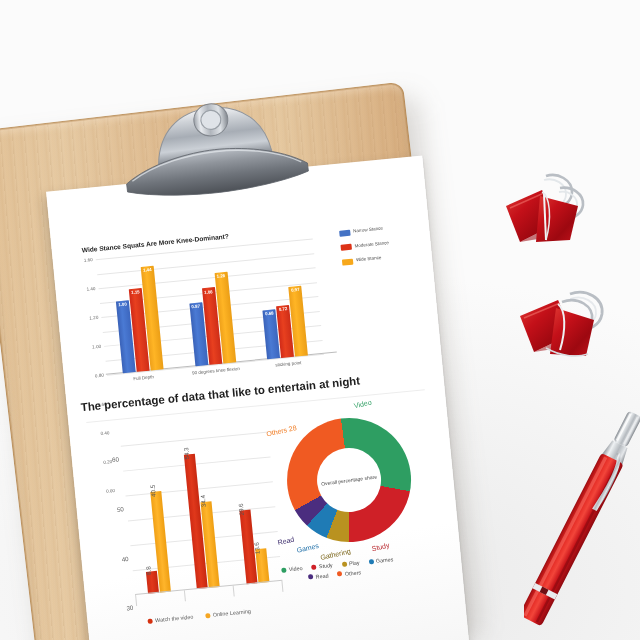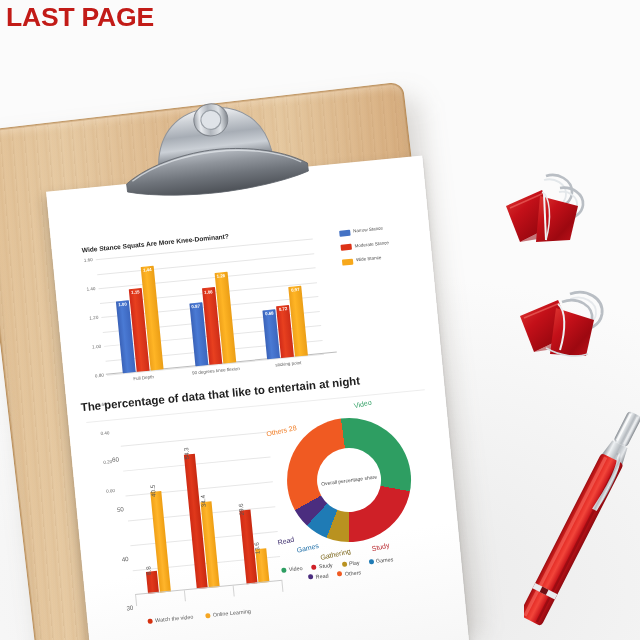--- a/index.html
+++ b/index.html
@@ -179,21 +179,20 @@
   
   #pen { position: absolute; left: 524px; top: 398px; width: 120px; height: 244px; }
 </style>
 </head>
 <body>
 
 <div id="scene">
 
   <div class="header">
     <div class="headline">
-      <div>last page</div>
     </div>
   </div>
 
   <div id="board-wrap">
     <div id="board-shadow"></div>
     <div id="board"></div>
     <div id="board-edge"></div>
 
     <div id="paper">
       <div class="paper-inner">

